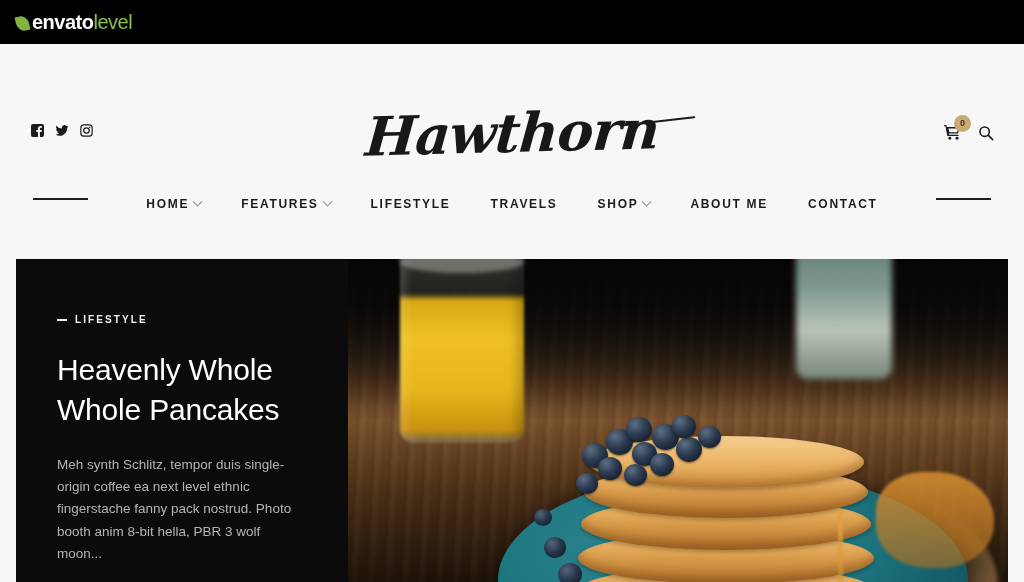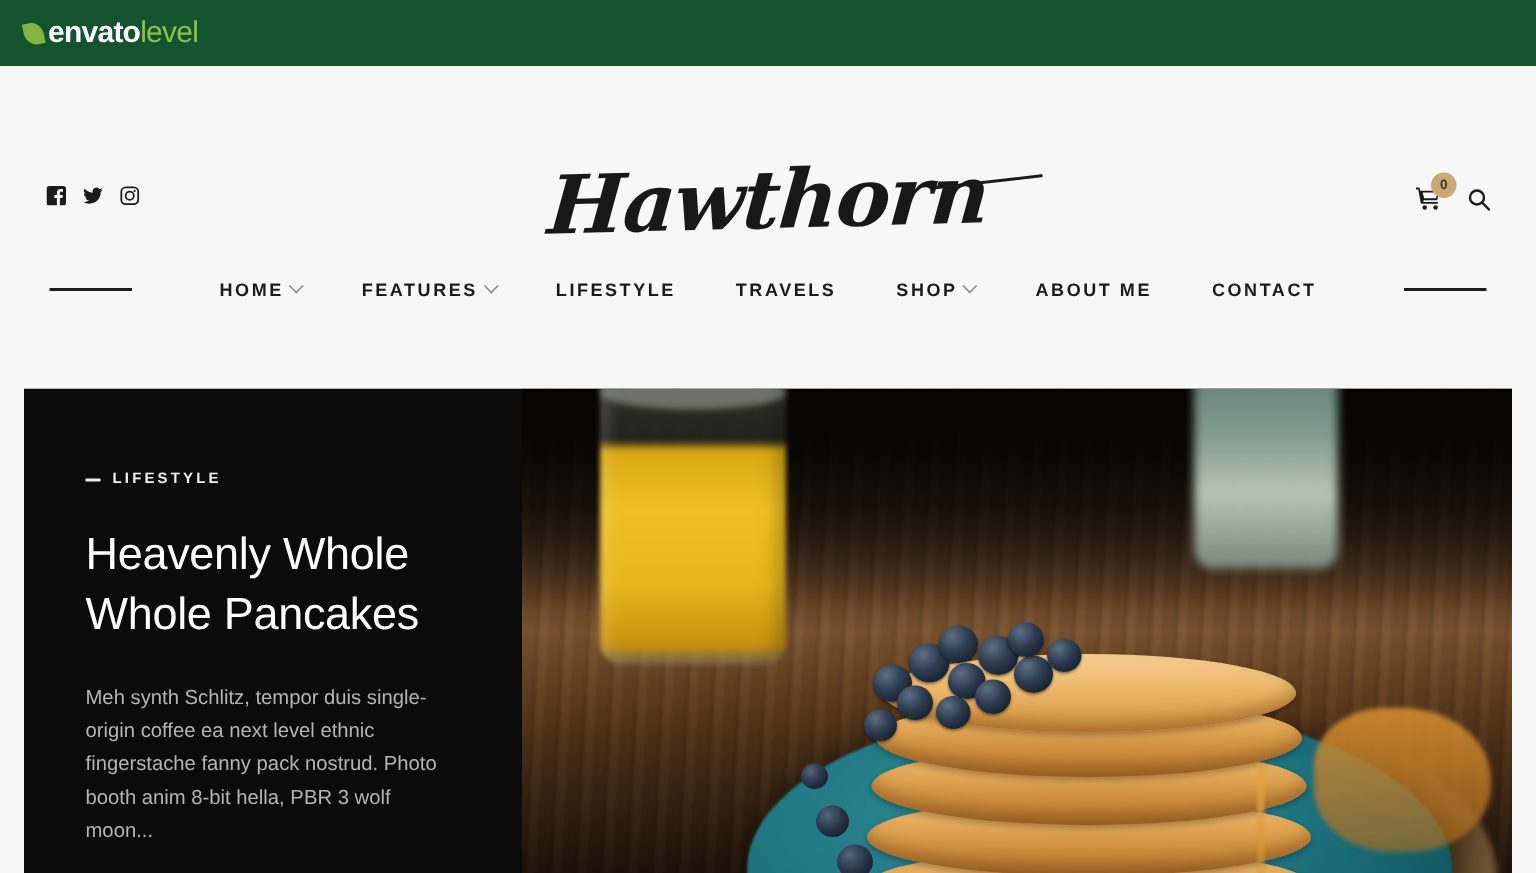--- a/index.html
+++ b/index.html
@@ -13,21 +13,21 @@
   body {
     font-family: "Liberation Sans", sans-serif;
     background: #f7f7f7;
     color: #1a1a1a;
     -webkit-font-smoothing: antialiased;
   }
 
   
   .envato-bar {
     height: 44px;
-    background: #14532d;
+    background: #000000;
     display: flex;
     align-items: center;
     justify-content: space-between;
     padding: 0 18px 0 16px;
     position: relative;
   }
   .envato-logo {
     display: flex;
     align-items: baseline;
     font-size: 20px;
@@ -173,20 +173,21 @@
     align-items: center;
     gap: 5px;
     padding: 0 20px;
     font-size: 12px;
     font-weight: 700;
     letter-spacing: 1.7px;
     text-transform: uppercase;
     color: #1b1b1b;
     cursor: pointer;
     white-space: nowrap;
+    margin-top: 11px;
   }
   .chev {
     width: 7px;
     height: 7px;
     border-right: 1.3px solid #8a8a8a;
     border-bottom: 1.3px solid #8a8a8a;
     transform: rotate(45deg) translate(-2px,-2px);
     display: inline-block;
   }
 

